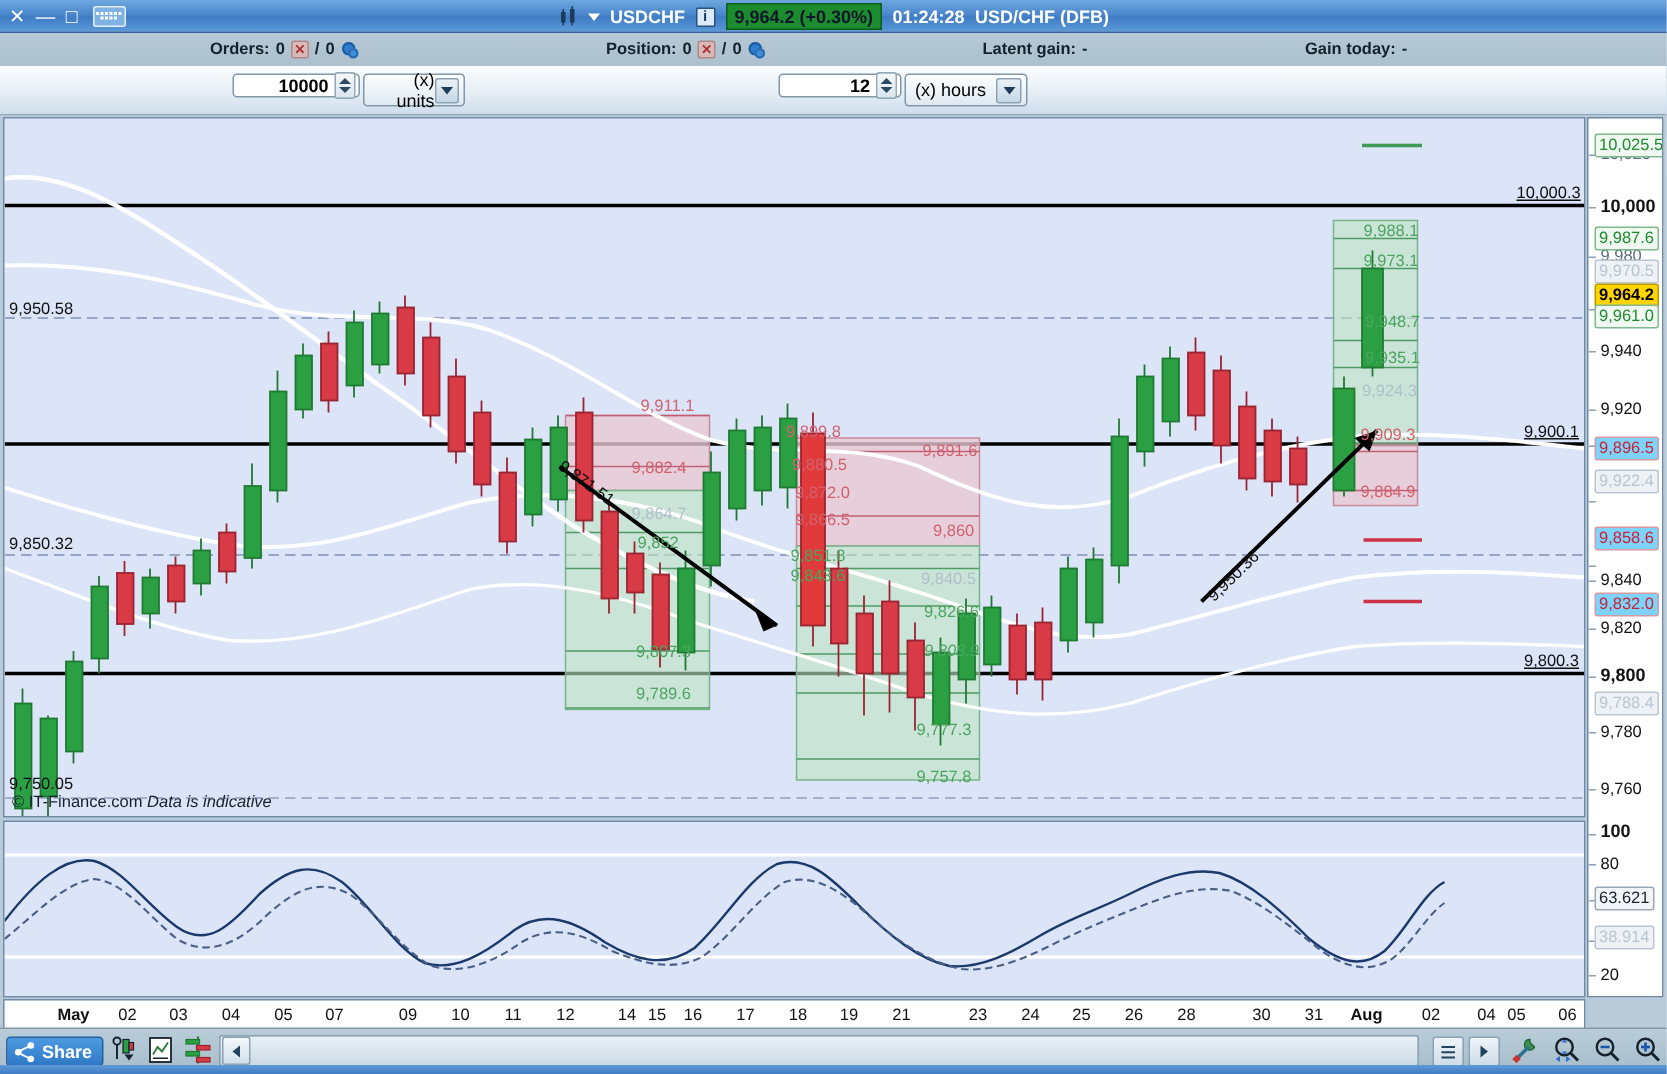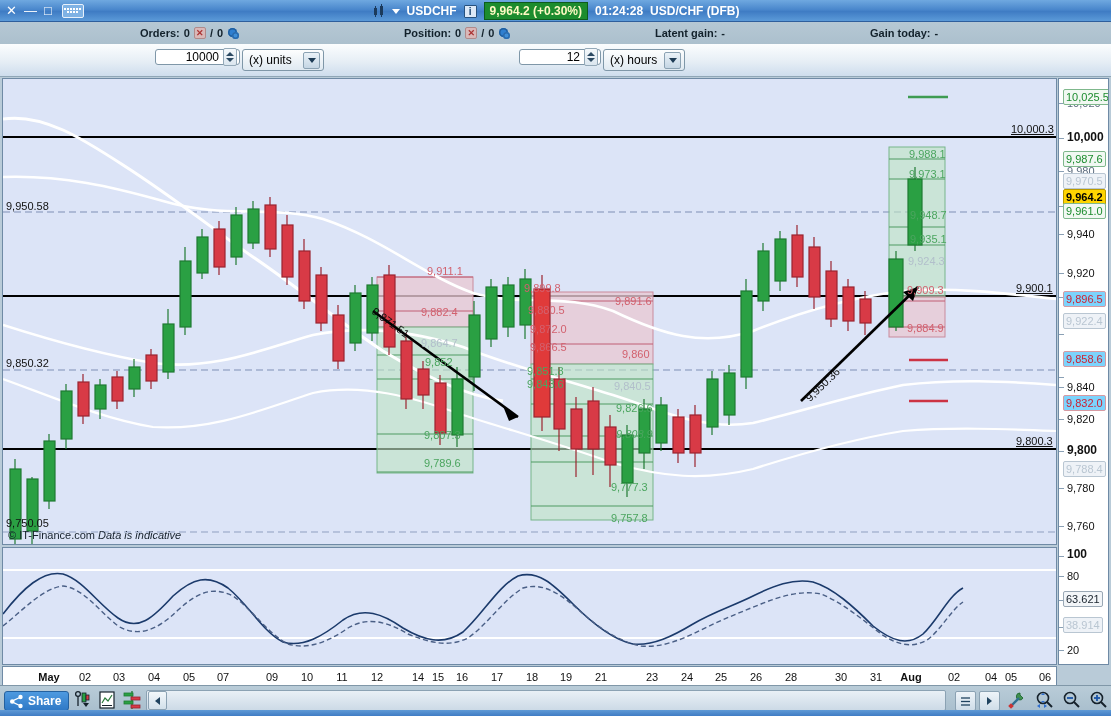--- a/index.html
+++ b/index.html
@@ -36,21 +36,21 @@
   .caret-dn{
     width:0;height:0;border-left:4px solid transparent;border-right:4px solid transparent;
     border-top:5px solid #ffffff; display:inline-block; cursor:pointer;
   }
   .info-ico{
     width:13px;height:13px;background:#dce9f7;border:1px solid #2a5party;
     border:1px solid #27527f; color:#17426e; font-size:10px; font-weight:bold;
     display:flex;align-items:center;justify-content:center;border-radius:1px; cursor:pointer;
   }
   .price-pill{
-    background:#1c8c2e; color:#fef9c3; font-size:12px; font-weight:bold;
+    background:#1c8c2e; color:#0f172a; font-size:12px; font-weight:bold;
     padding:1px 5px; border:1px solid #0d5c1c;
   }
 
   
   .inforow{
     position:absolute; left:0; top:22px; width:1111px; height:30px;
     background:linear-gradient(to bottom,#b6c8d4 0%,#a8bdcb 100%);
     border-bottom:1px solid #7e97a8;
     font-size:11px; color:#12212b; font-weight:bold;
   }
@@ -77,21 +77,21 @@
   
   .toolbar{
     position:absolute; left:0; top:44px; width:1111px; height:33px;
     background:linear-gradient(to bottom,#fbfdfe 0%,#e6eef5 55%,#cedded 100%);
     border-bottom:1px solid #8fa6b6;
   }
   .spinbox{
     position:absolute; top:5px; height:16px;
     background:#ffffff; border:1px solid #7f97a8; border-radius:3px;
     display:flex; align-items:center; justify-content:flex-end;
-    font-size:12px; color:#000; padding-right:2px;
+    font-size:12px; color:#000; padding-right:2px;font-weight:bold;
   }
   .spin-val{ padding-right:4px; }
   .spin-arrows{
     width:14px;height:18px;display:flex;flex-direction:column;justify-content:center;gap:2px;
     background:linear-gradient(to bottom,#f4f8fb,#dbe6ef); border:1px solid #94a9b8;border-radius:2px;
     align-items:center; cursor:pointer;
   }
   .spin-arrows .up{ width:0;height:0;border-left:4px solid transparent;border-right:4px solid transparent;border-bottom:4px solid #2c4a63; }
   .spin-arrows .dn{ width:0;height:0;border-left:4px solid transparent;border-right:4px solid transparent;border-top:4px solid #2c4a63; }
   .combo{
@@ -284,21 +284,21 @@
   </div>
 
   <div class="toolbar">
     <div class="spinbox" style="left:155px; width:85px;">
       <span class="spin-val">10000</span>
       <span class="spin-arrows">
           <i class="up"></i>
           <i class="dn"></i>
         </span>
     </div>
-    <div class="combo" style="left:242px; width:82px;text-align:right;">
+    <div class="combo" style="left:242px; width:68px;text-align:right;">
       <span>(x) units</span>
       <span class="arrow-btn">
           <i></i>
         </span>
     </div>
 
     <div class="spinbox" style="left:519px; width:82px;">
       <span class="spin-val">12</span>
       <span class="spin-arrows">
           <i class="up"></i>

